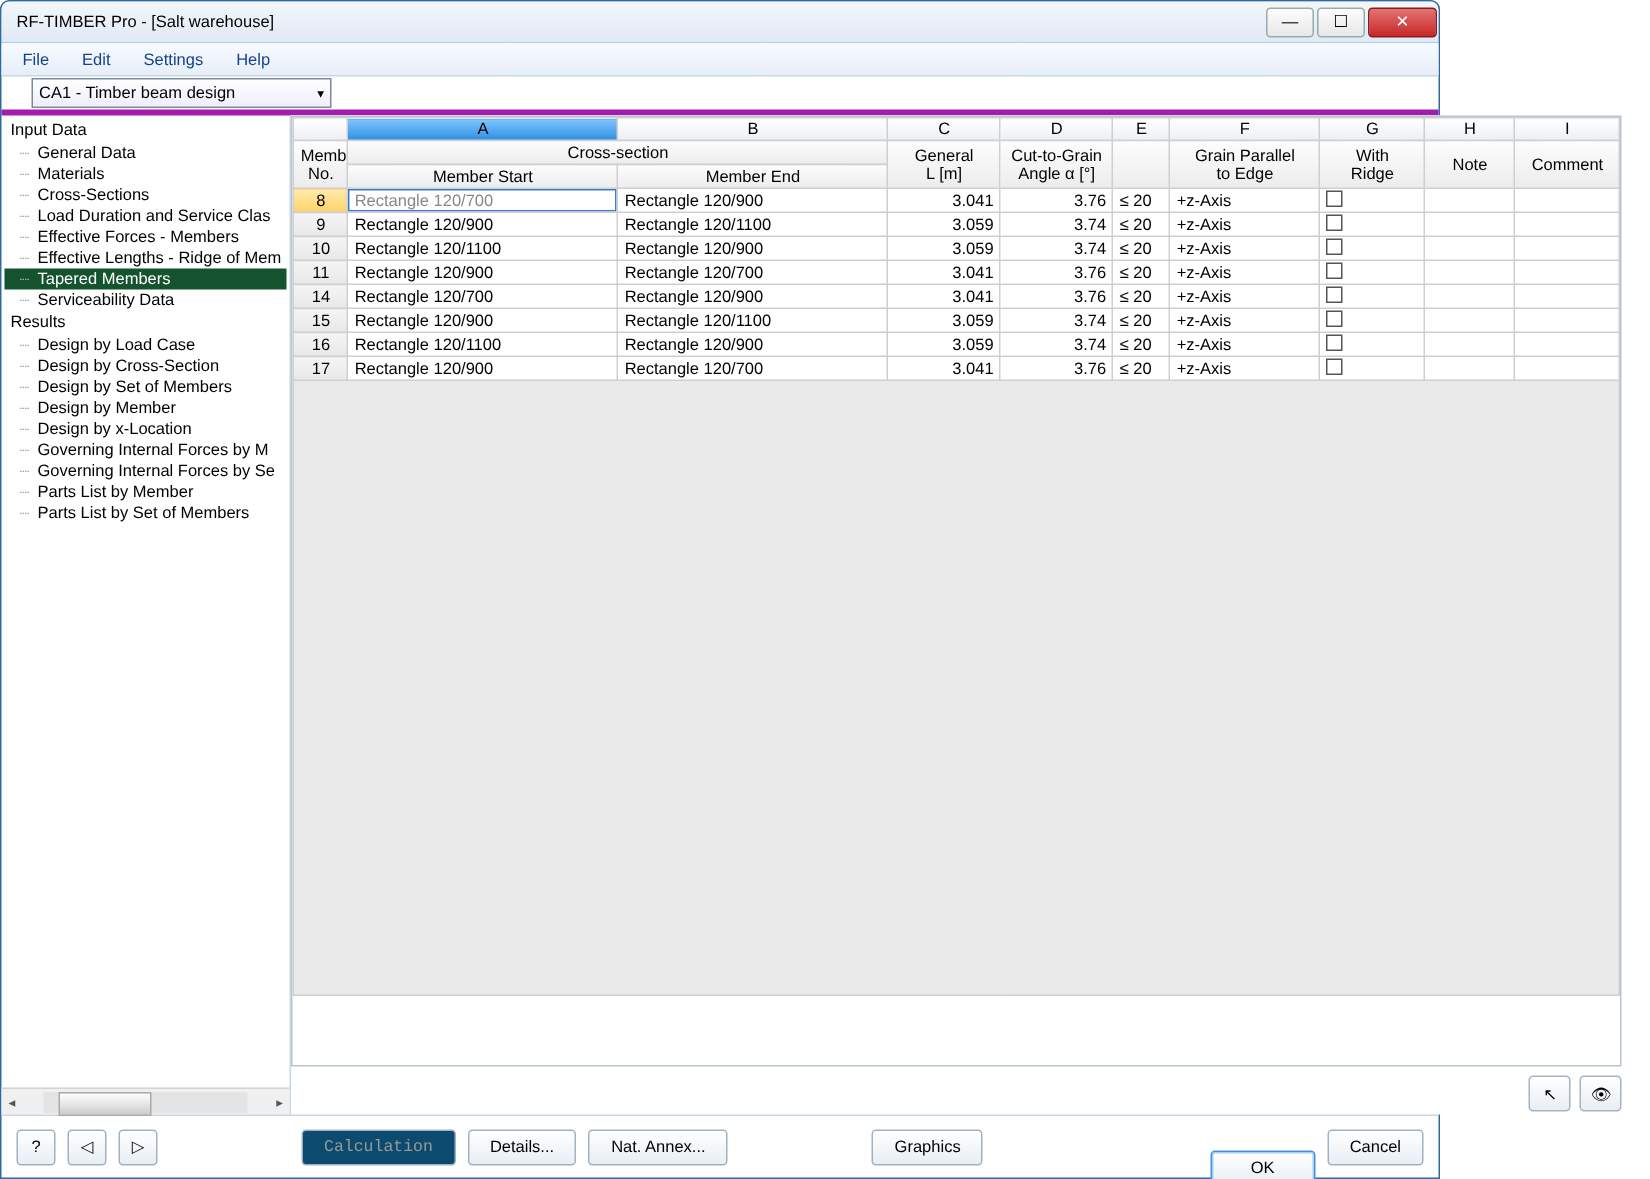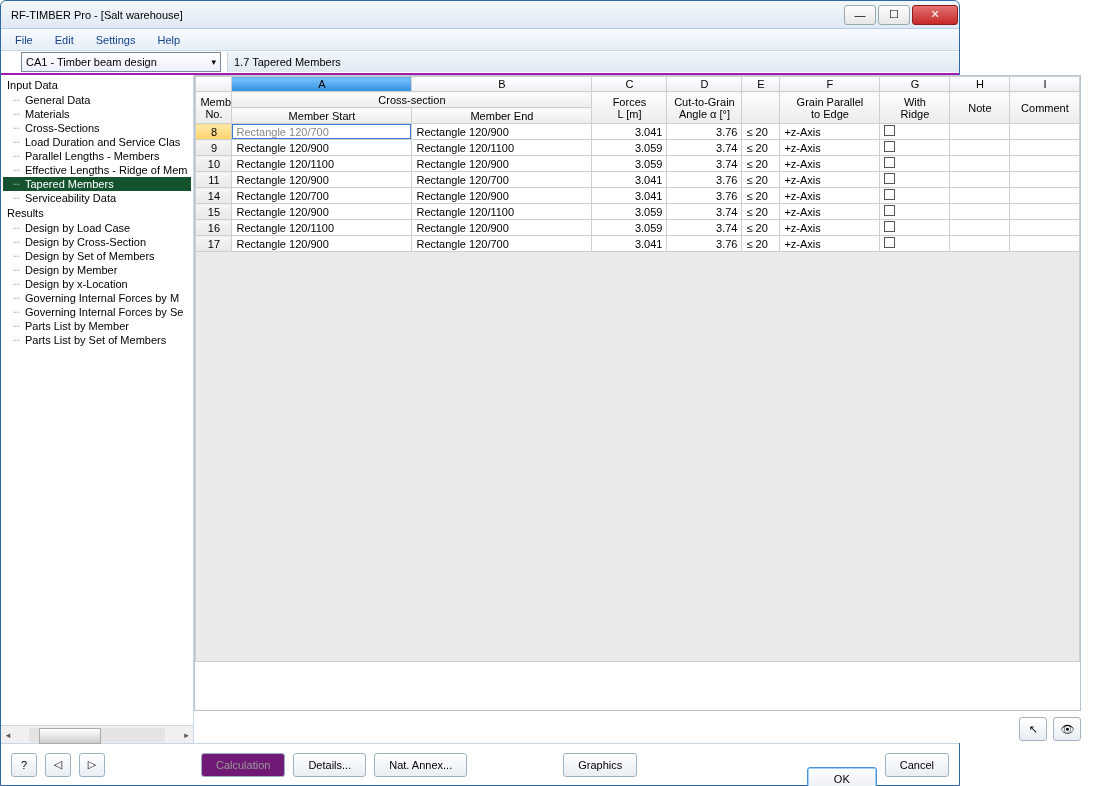--- a/index.html
+++ b/index.html
@@ -12,21 +12,21 @@
 .titlebar .controls div { width: 32px; height: 20px; margin: 0 1px; border: 1px solid #9aa; border-radius: 3px; display: flex; align-items: center; justify-content: center; font-size: 10px; background: linear-gradient(#fdfdfd,#e7e7e7); cursor: pointer; }
 .titlebar .controls .close { width: 46px; background: linear-gradient(#e57373,#c62828); color: #fff; border-color: #8e1b1b; }
 .menubar { height: 22px; background: linear-gradient(#f7fbff,#e6eef8); border-bottom: 1px solid #c9d6e4; display: flex; align-items: center; padding-left: 6px; gap: 6px; }
 .menubar span { padding: 3px 8px; color: #15428b; cursor: pointer; }
 
 .toolbar-row { height: 22px; display: flex; align-items: center; }
 .combo { width: 200px; height: 20px; border: 1px solid #7a8a99; background: linear-gradient(#fff,#eef); display: flex; align-items: center; padding: 0 4px; margin-left: 20px; cursor: pointer; }
 .combo .arrow { margin-left: auto; font-size: 9px; }
 .section-title { flex: 1; background: linear-gradient(#f0f5fa,#e0eaf3); height: 20px; border-left: 1px solid #c9d6e4; padding-left: 6px; display: flex; align-items: center; margin-left: 6px; }
 
-.body-area { flex: 1; display: flex; border-top: 2px solid #a21caf; }
+.body-area { flex: 1; display: flex; border-top: 4px solid #a21caf; }
 .sidebar { width: 206px; border-right: 1px solid #c9d6e4; display: flex; flex-direction: column; }
 .tree { flex: 1; padding: 2px 2px; overflow: hidden; }
 .tree .hdr { color: #000; padding: 2px 4px; }
 .tree .item { color: #000; padding: 1px 4px 1px 22px; white-space: nowrap; cursor: pointer; position: relative; }
 .tree .item::before { content: "┈"; color: #aaa; position: absolute; left: 10px; }
 .tree .item.selected { background: #14532d; color: #fff; }
 .tree-scroll { height: 18px; border-top: 1px solid #c9d6e4; display: flex; align-items: center; background: #f0f0f0; }
 .tree-scroll .sb { flex: 1; height: 14px; background: #e4e4e4; margin: 0 14px; position: relative; }
 .tree-scroll .sb::after { content: ""; position: absolute; left: 10px; top: 0; width: 60px; height: 100%; background: linear-gradient(#fff,#ccc); border: 1px solid #aaa; }
 .tree-scroll .arrow-btn { width: 14px; text-align: center; font-size: 9px; color: #555; }
@@ -44,21 +44,21 @@
 td.ctr { }
 .chk { display: inline-block; width: 11px; height: 11px; border: 1px solid #555; background: #fff; }
 .empty-area { background: #eaeaea; }
 .cell-sel { background: #fff; box-shadow: inset 0 0 0 1px #3a7bd5; color: #888; }
 
 .below-grid { height: 28px; display: flex; justify-content: flex-end; align-items: center; gap: 6px; padding-right: 8px; }
 .small-btn { width: 28px; height: 24px; border: 1px solid #a6b3c0; border-radius: 3px; background: linear-gradient(#fff,#e8eef4); cursor: pointer; display: flex; align-items: center; justify-content: center; }
 
 .footer { height: 42px; border-top: 1px solid #c9d6e4; display: flex; align-items: center; padding: 0 10px; gap: 8px; }
 .btn { height: 24px; padding: 0 14px; border: 1px solid #9fb2c4; border-radius: 3px; background: linear-gradient(#fff,#e8eef4); cursor: pointer; }
-.btn.disabled { color: #999; background: #701a75; }
+.btn.disabled { color: #999; background: #0c4a6e; font-family: Liberation Mono, monospace; }
 .btn.primary { border-color: #4a90d9; box-shadow: 0 0 0 1px #9fd0ff inset; padding: 0 26px; margin-top: 28px; }
 .icon-btn { width: 26px; height: 24px; border: 1px solid #9fb2c4; border-radius: 3px; background: linear-gradient(#fff,#e8eef4); cursor: pointer; display: flex; align-items: center; justify-content: center; }
 .footer .spacer { flex: 1; }
 
 col.c-row { width: 36px; } col.c-a { width: 180px; } col.c-b { width: 180px; }
 col.c-c, col.c-d { width: 75px; } col.c-e { width: 38px; }
 col.c-f { width: 100px; } col.c-g { width: 70px; } col.c-h { width: 60px; } col.c-i { width: 70px; }
 </style>
 </head>
 <body>
@@ -84,33 +84,32 @@
     <span>Edit</span>
     <span>Settings</span>
     <span>Help</span>
   </div>
 
   <div class="toolbar-row">
     <div class="combo">
       <span>CA1 - Timber beam design</span>
       <span class="arrow">▾</span>
     </div>
-    <div class="section-title">1.7 Tapered Members</div>
   </div>
 
   <div class="body-area">
     <div class="sidebar">
       <div class="tree">
         <div class="hdr">Input Data</div>
         <div id="tree-input">
             <div class="item">General Data</div>
             <div class="item">Materials</div>
             <div class="item">Cross-Sections</div>
             <div class="item">Load Duration and Service Clas</div>
-            <div class="item">Parallel Lengths - Members</div>
+            <div class="item">Effective Forces - Members</div>
             <div class="item">Effective Lengths - Ridge of Mem</div>
             <div class="item selected">Tapered Members</div>
             <div class="item">Serviceability Data</div>
           </div>
         <div class="hdr">Results</div>
         <div id="tree-results">
             <div class="item">Design by Load Case</div>
             <div class="item">Design by Cross-Section</div>
             <div class="item">Design by Set of Members</div>
             <div class="item">Design by Member</div>
@@ -152,21 +151,21 @@
               <th class="letter">D</th>
               <th class="letter">E</th>
               <th class="letter">F</th>
               <th class="letter">G</th>
               <th class="letter">H</th>
               <th class="letter">I</th>
             </tr>
             <tr>
               <th rowspan="2"><span>Member</span><br><span>No.</span></th>
               <th colspan="2">Cross-section</th>
-              <th rowspan="2"><span>Forces</span><br><span>L [m]</span></th>
+              <th rowspan="2"><span>General</span><br><span>L [m]</span></th>
               <th rowspan="2"><span>Cut-to-Grain</span><br><span>Angle α [°]</span></th>
               <th rowspan="2"></th>
               <th rowspan="2"><span>Grain Parallel</span><br><span>to Edge</span></th>
               <th rowspan="2"><span>With</span><br><span>Ridge</span></th>
               <th rowspan="2">Note</th>
               <th rowspan="2">Comment</th>
             </tr>
             <tr>
               <th>Member Start</th>
               <th>Member End</th>

